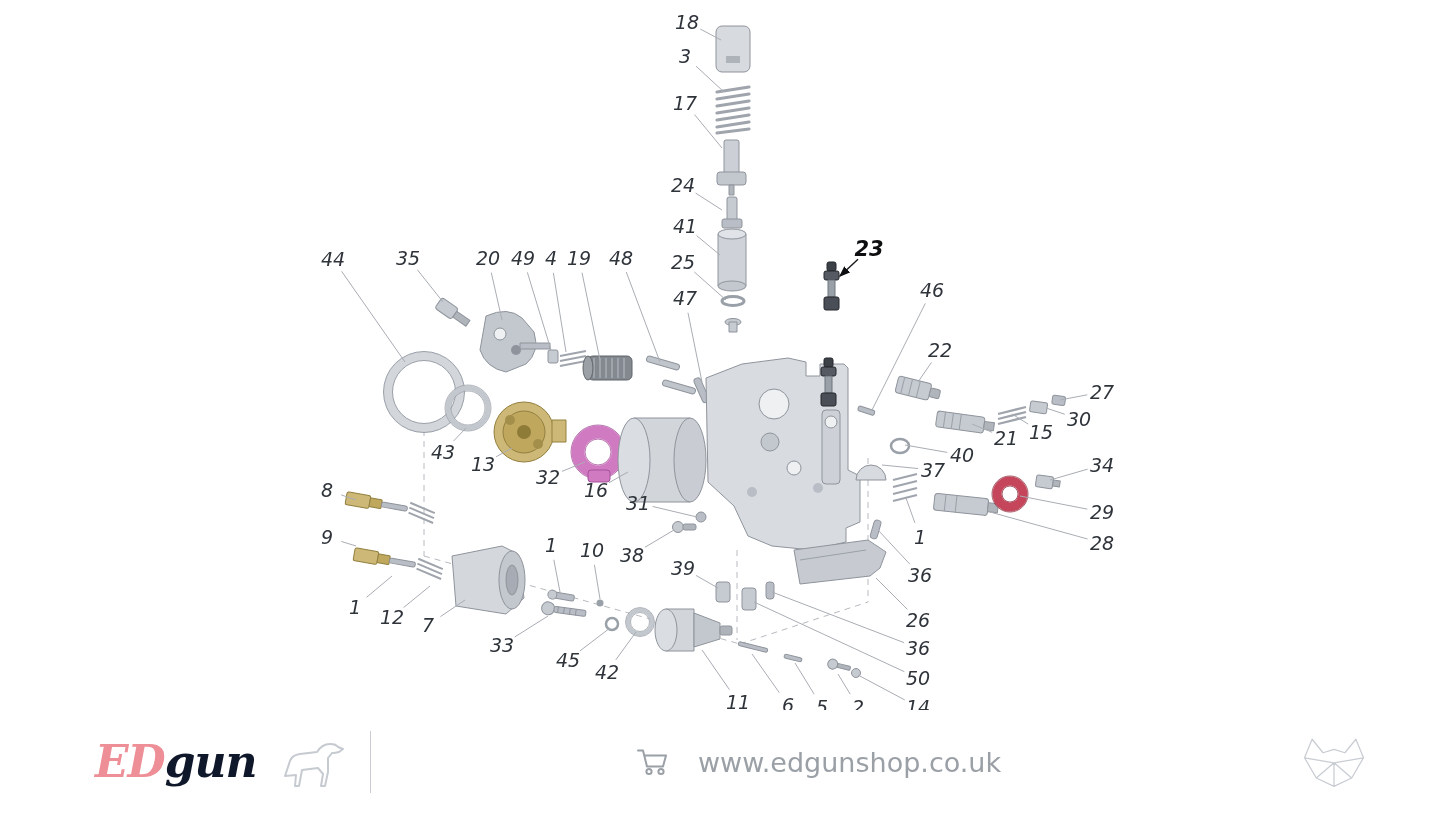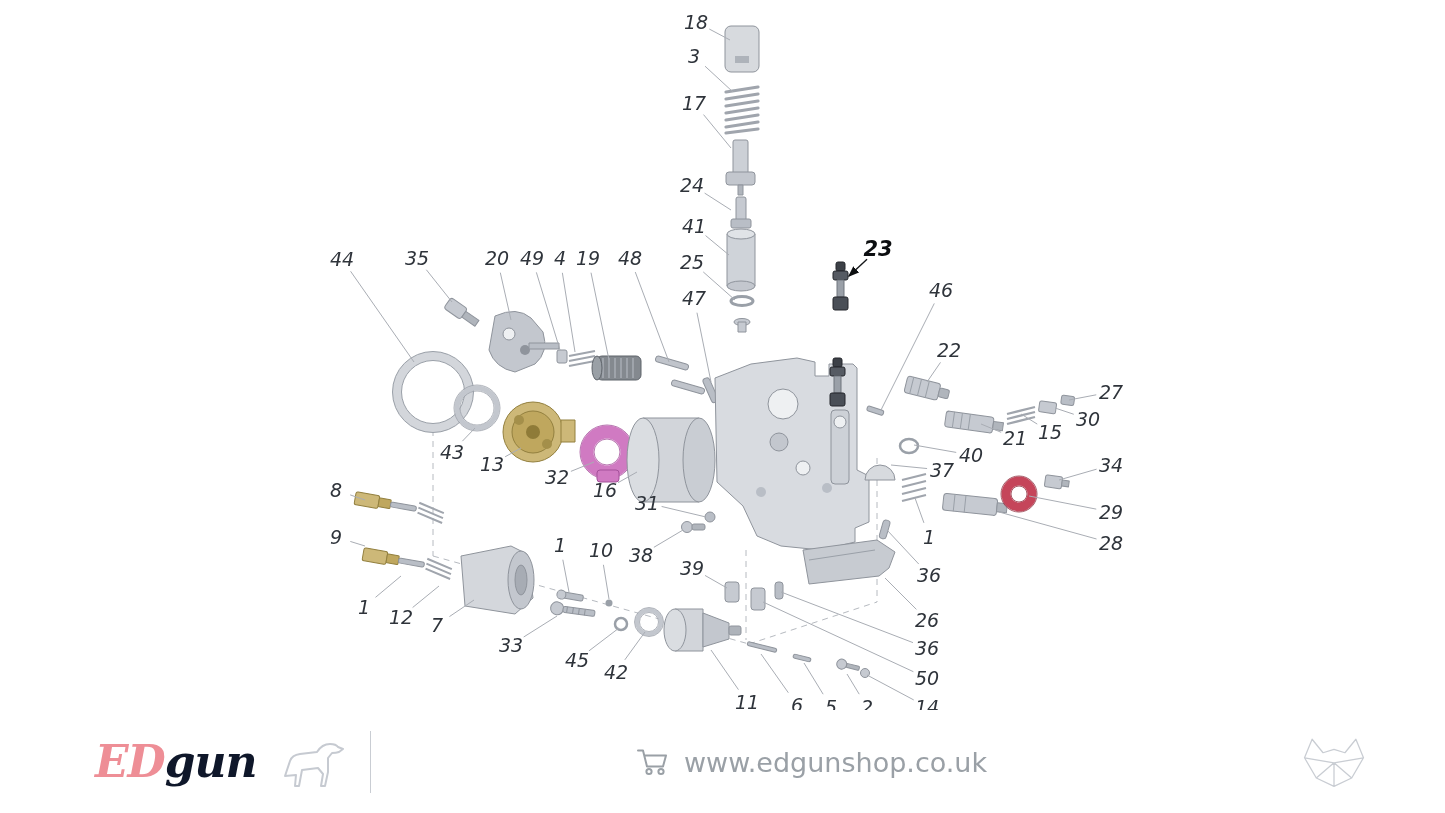--- a/index.html
+++ b/index.html
@@ -1,29 +1,29 @@
 <!DOCTYPE html>
 <html><head>
 <meta charset="utf-8">
 <style>
   html,body{margin:0;padding:0;}
   body{
     width:1445px;height:813px;overflow:hidden;position:relative;
     background:#ffffff;font-family:"DejaVu Sans",sans-serif;
   }
-  .stage{position:absolute;left:9px;top:0;width:1148px;height:710px;}
+  .stage{position:absolute;left:0;top:0;width:1148px;height:710px;}
   svg{display:block;}
   .leader{stroke:#a9adb4;stroke-width:1;fill:none;}
   .leader.em{stroke:#16181b;stroke-width:1.4;}
   .callout-text{font:italic 19px "DejaVu Sans",sans-serif;fill:#2f343b;}
   .callout-text.em{font-weight:700;font-size:21px;fill:#0c0e10;}
   .dash{stroke:#b6bac0;stroke-width:1;stroke-dasharray:6 5;fill:none;}
   .footer{position:absolute;left:0;top:710px;width:1445px;height:103px;background:#ffffff;}
   .footer-left{position:absolute;left:95px;top:50%;transform:translateY(-50%);display:flex;align-items:center;gap:25px;}
-  .footer-center{position:absolute;left:636px;top:50%;transform:translateY(-50%);display:flex;align-items:center;gap:14px;}
+  .footer-center{position:absolute;left:636px;top:50%;transform:translateY(-50%);display:flex;align-items:center;gap:28px;}
   .footer-right{position:absolute;right:79px;top:50%;transform:translateY(-50%);}
   .brand{font-family:"DejaVu Serif",serif;font-style:italic;font-weight:700;font-size:44px;letter-spacing:-1px;line-height:1;display:flex;}
   .brand-ed{color:#ee8e96;}
   .brand-gun{color:#0f172a;}
   .divider{width:1px;height:62px;background:#c9cdd3;}
   .footer-url{font-size:27px;color:#9aa0a6;}
 </style>
 </head>
 <body>
 

